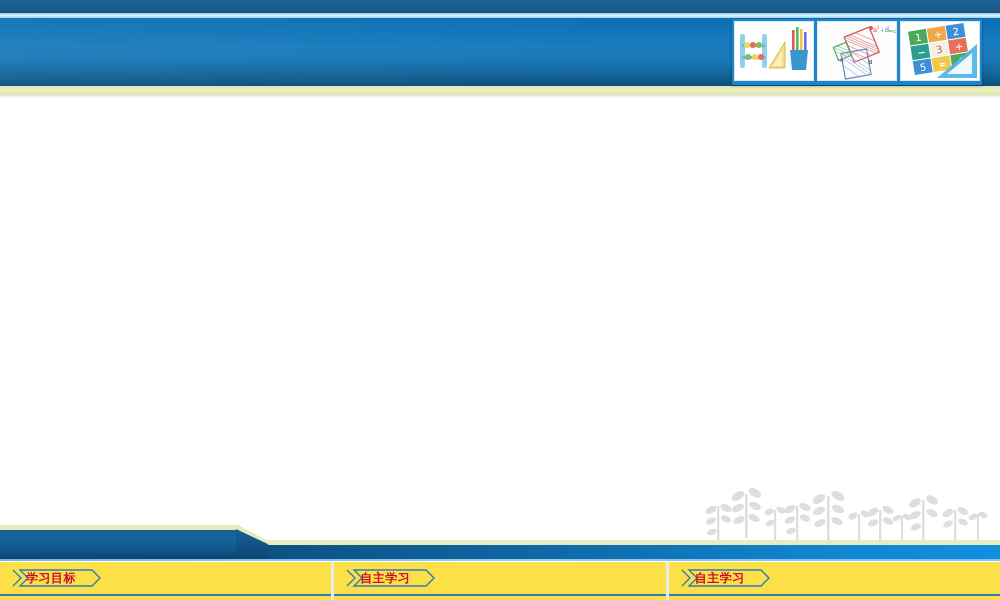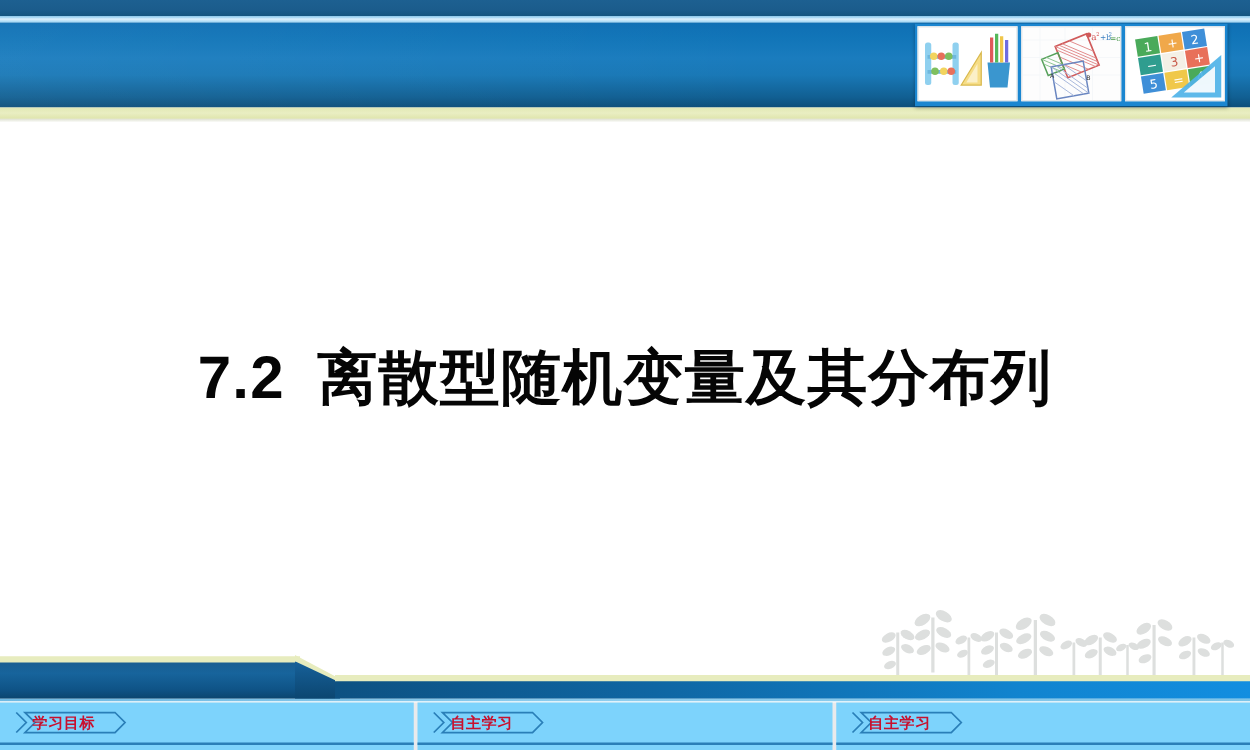--- a/index.html
+++ b/index.html
@@ -188,21 +188,21 @@
     left: 0;
     top: 562px;
     width: 1000px;
     height: 38px;
     background: #e9eaec;
     display: flex;
     gap: 3px;
   }
   .bcell {
     position: relative;
-    background: #7dd3fc;
+    background: #fde047;
     height: 38px;
     flex: 1 1 0;
   }
   .bcell::after {
     content: "";
     position: absolute;
     left: 0; bottom: 4px;
     width: 100%;
     height: 2px;
     background: #2a7fb8;
@@ -327,23 +327,20 @@
           </g>
 
           <path d="M36 56 L76 56 L76 22 Z" fill="#4fb3e8" opacity="0.92"></path>
           <path d="M46 52 L71 52 L71 31 Z" fill="#ffffff" opacity="0.9"></path>
         </svg>
       </div>
 
     </div>
   </div>
 
-  <div class="title-wrap">
-    <div class="title"><span class="num">7.2</span><span>离散型随机变量及其分布列</span></div>
-  </div>
 
   <div class="plants">
     <svg width="290" height="58" viewBox="0 0 290 58">
       <g fill="#dddfde">
 
         <g transform="translate(6,10)">
           <rect x="11" y="12" width="2.4" height="36"></rect>
           <ellipse cx="5" cy="16" rx="6" ry="3.4" transform="rotate(-28 5 16)"></ellipse>
           <ellipse cx="20" cy="14" rx="6" ry="3.4" transform="rotate(28 20 14)"></ellipse>
           <ellipse cx="5" cy="27" rx="5.5" ry="3.2" transform="rotate(-25 5 27)"></ellipse>

